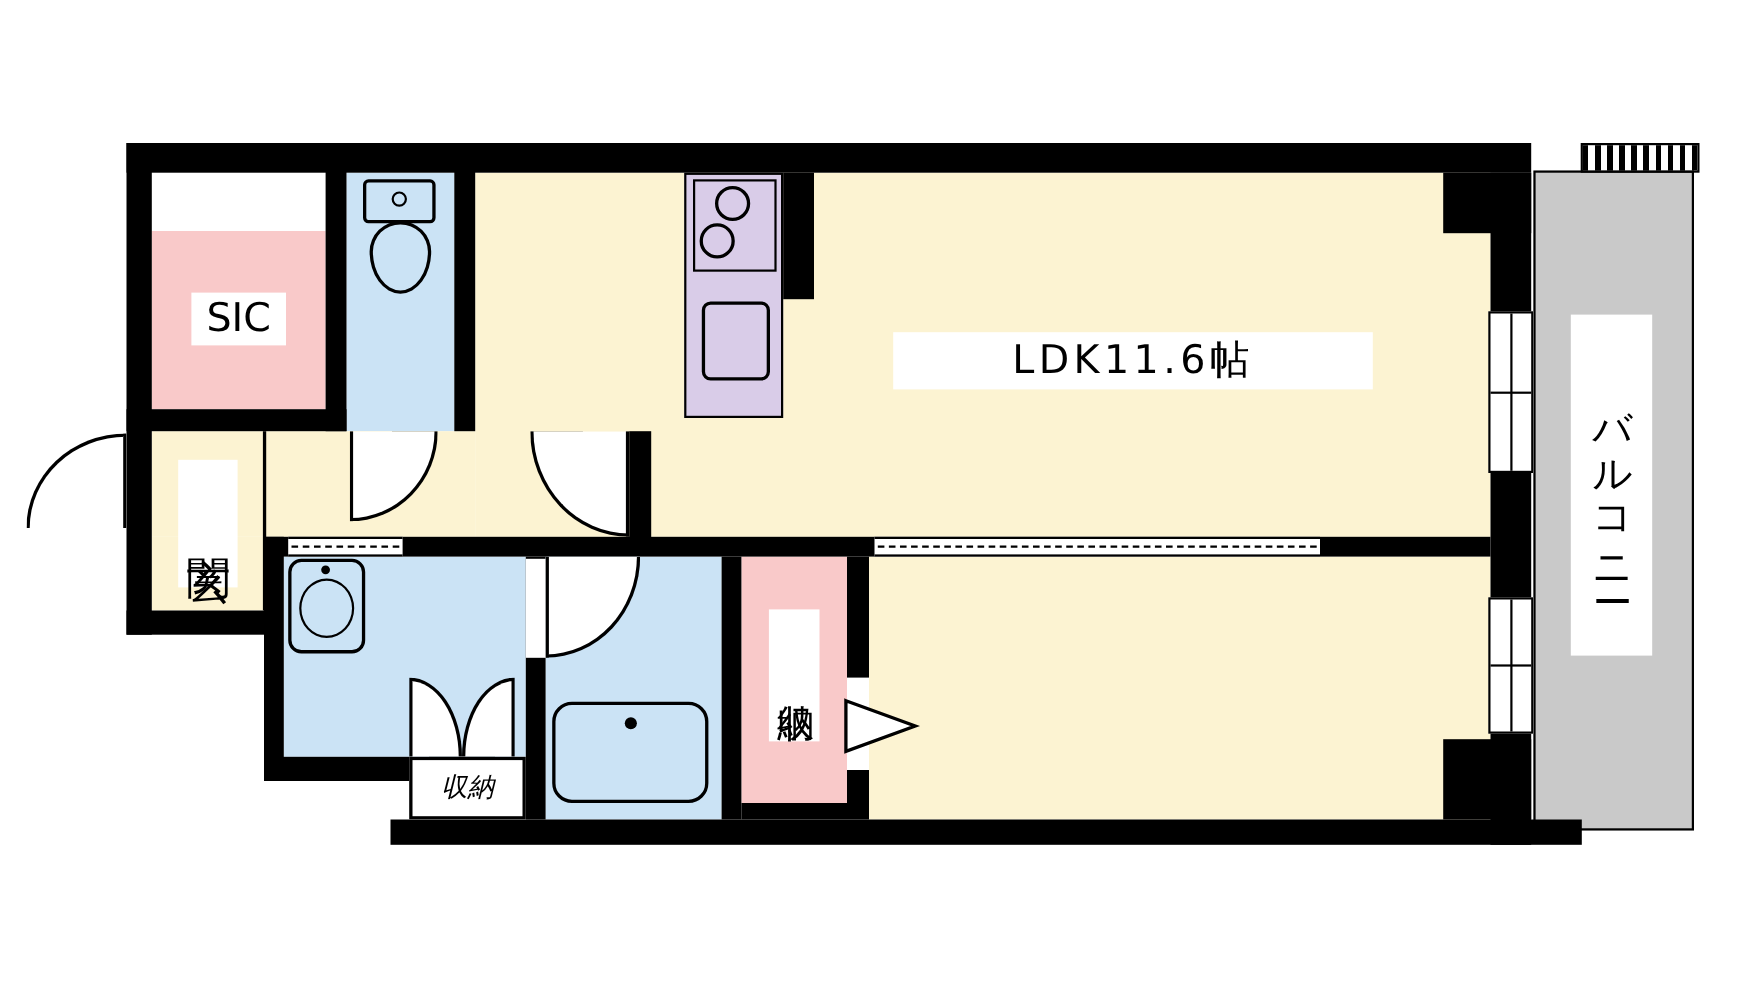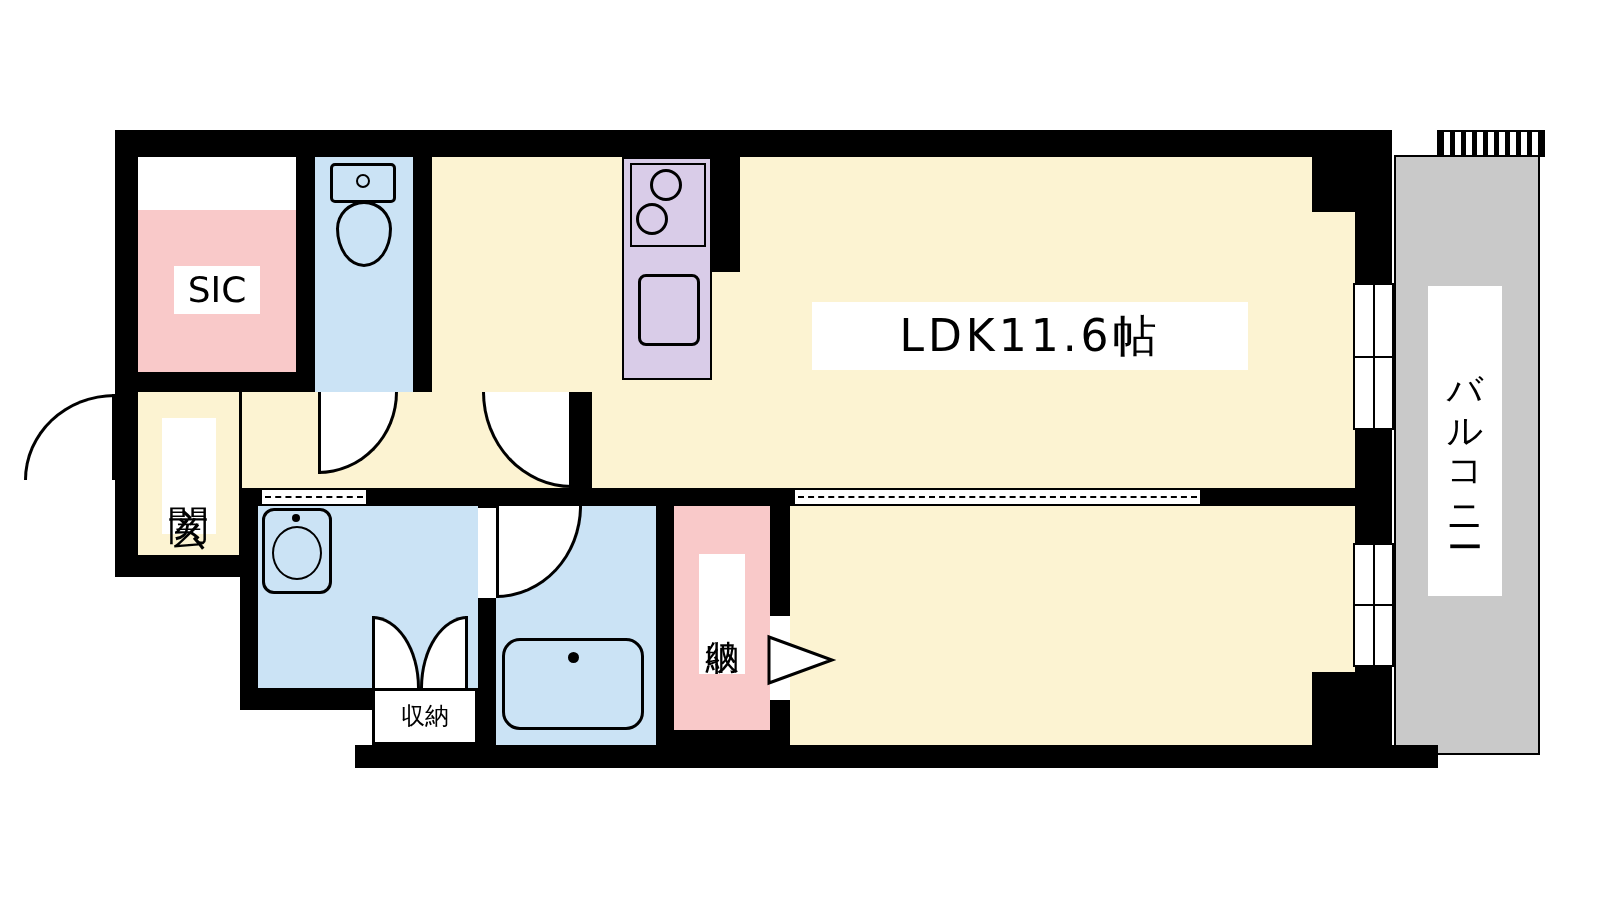--- a/index.html
+++ b/index.html
@@ -115,21 +115,21 @@
   <div class="fix" style="left:636px;top:203px;width:32px;height:32px;border:3px solid #000;border-radius:50%;"></div>
   <div class="fix fill-kit" style="left:638px;top:274px;width:62px;height:72px;border:3px solid #000;border-radius:8px;"></div>
 
   <div class="fix fill-wet" style="left:262px;top:508px;width:70px;height:86px;border:3px solid #000;border-radius:12px;"></div>
   <div class="fix" style="left:272px;top:526px;width:50px;height:54px;border:2px solid #000;border-radius:50%;"></div>
   <div class="dot" style="left:292px;top:514px;width:8px;height:8px;"></div>
 
   <div class="fix fill-wet" style="left:502px;top:638px;width:142px;height:92px;border:3px solid #000;border-radius:18px;"></div>
   <div class="dot" style="left:568px;top:652px;width:11px;height:11px;"></div>
 
-  <div class="label" style="left:372px;top:688px;width:106px;height:57px;border:3px solid #000;box-sizing:border-box;font-size:24px;">収納</div>
+  <div class="label" style="left:372px;top:688px;width:106px;height:57px;border:3px solid #000;box-sizing:border-box;font-size:24px;font-style:italic;">収納</div>
 
   <div class="label" style="left:174px;top:266px;width:86px;height:48px;font-size:36px;">SIC</div>
   <div class="label vert" style="left:162px;top:418px;width:54px;height:116px;font-size:40px;">玄関</div>
-  <div class="label" style="left:812px;top:302px;width:436px;height:68px;font-size:44px;letter-spacing:4px;">LDK11.6帖</div>
+  <div class="label" style="left:812px;top:302px;width:436px;height:52px;font-size:36px;letter-spacing:4px;">LDK11.6帖</div>
   <div class="label vert" style="left:699px;top:554px;width:46px;height:120px;font-size:34px;">収納</div>
   <div class="label vert" style="left:1428px;top:286px;width:74px;height:310px;font-size:36px;letter-spacing:4px;">バルコニー</div>
 
 </div>
 
 </body></html>

